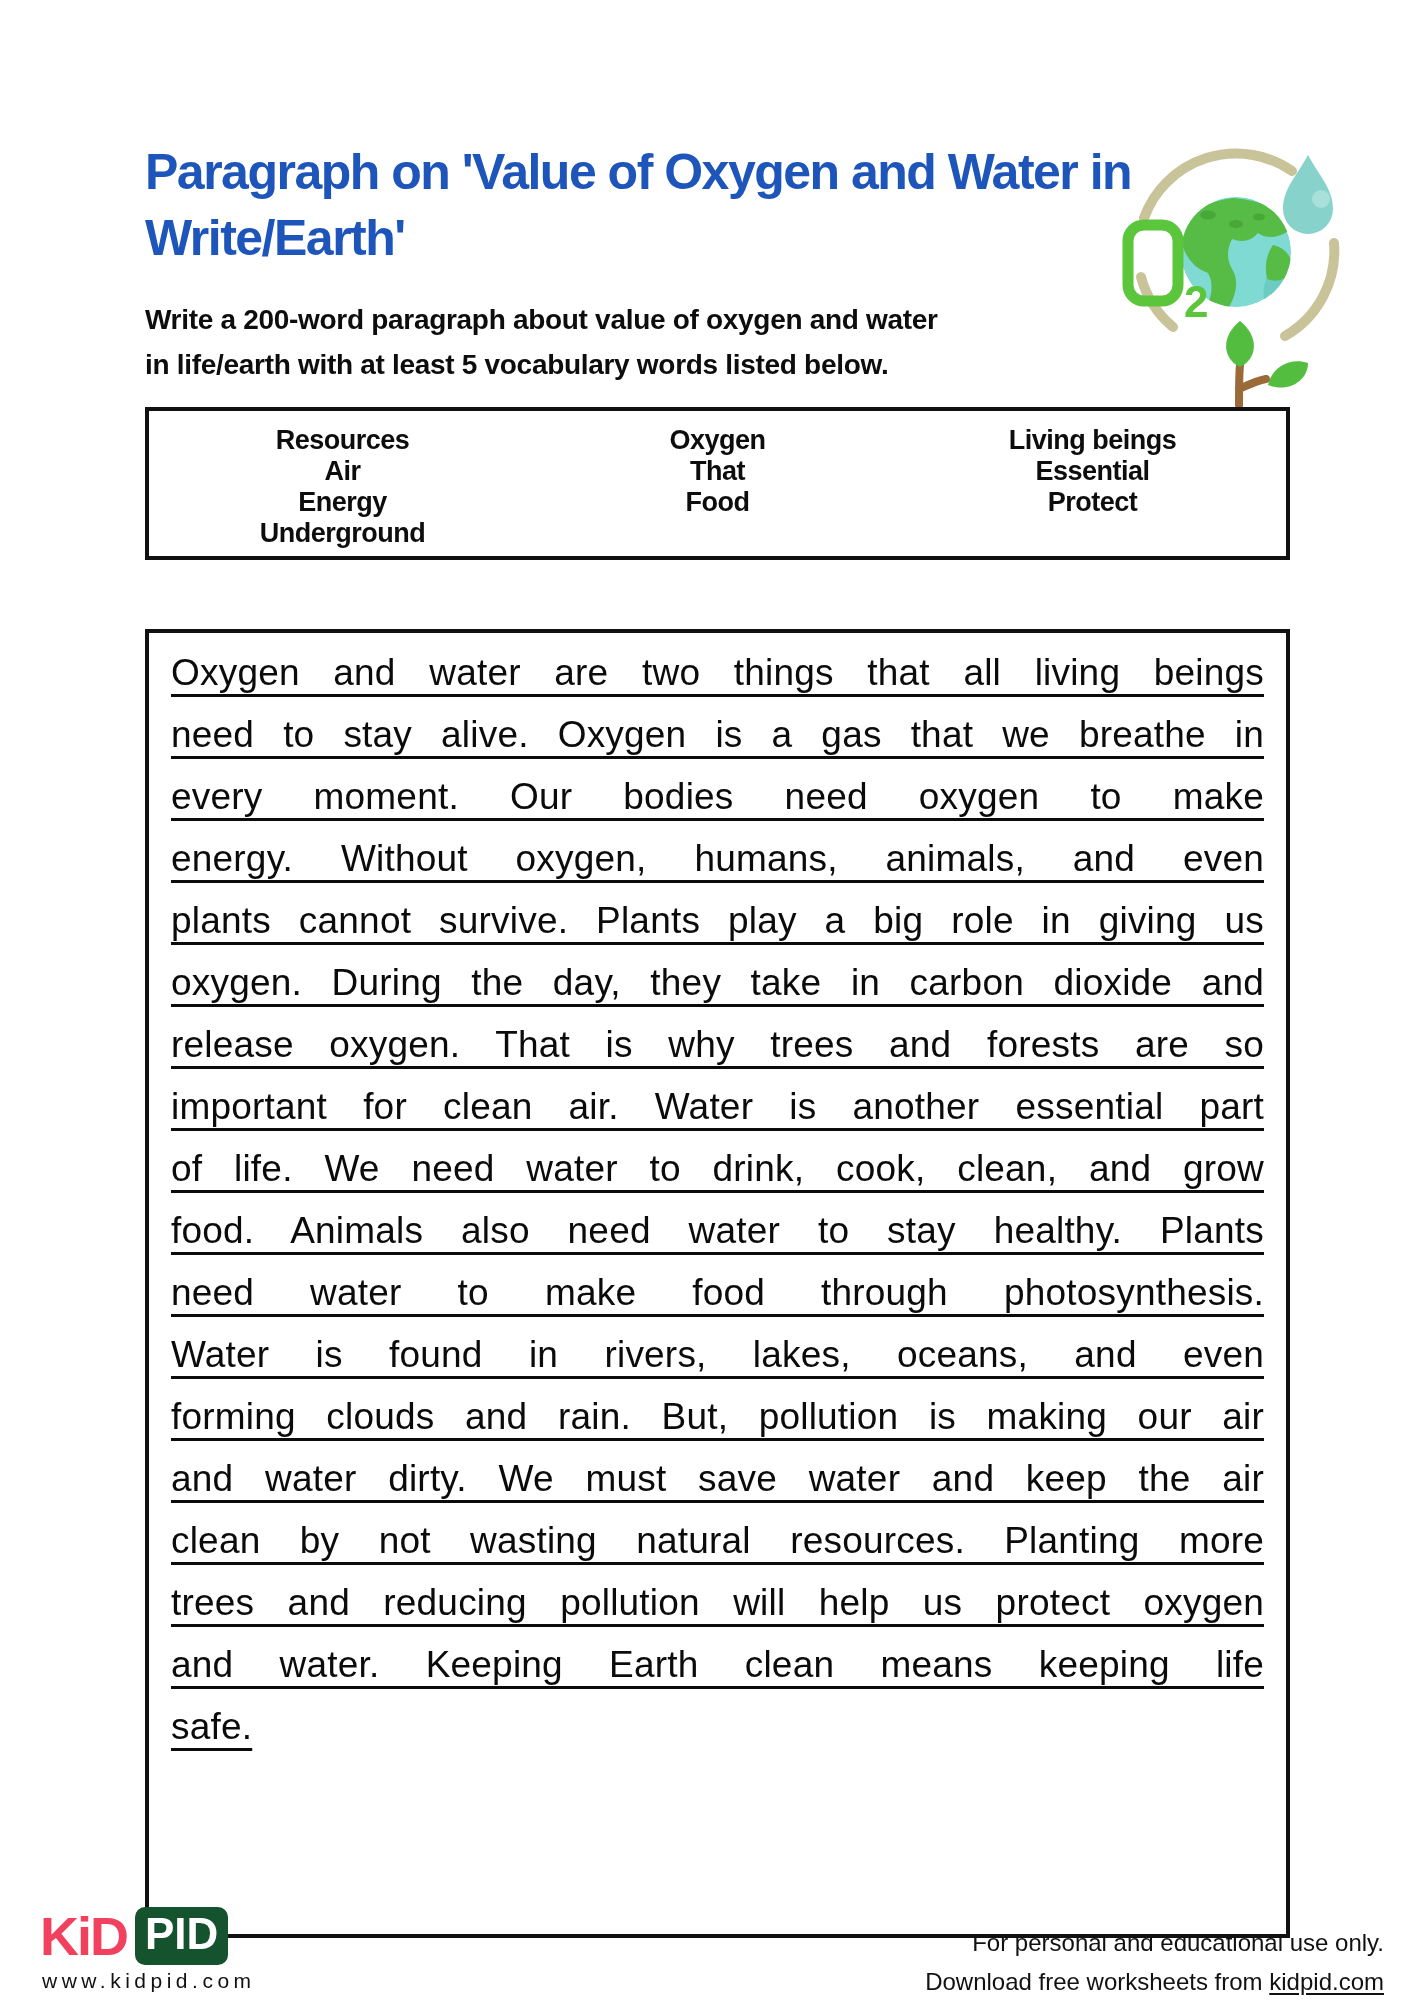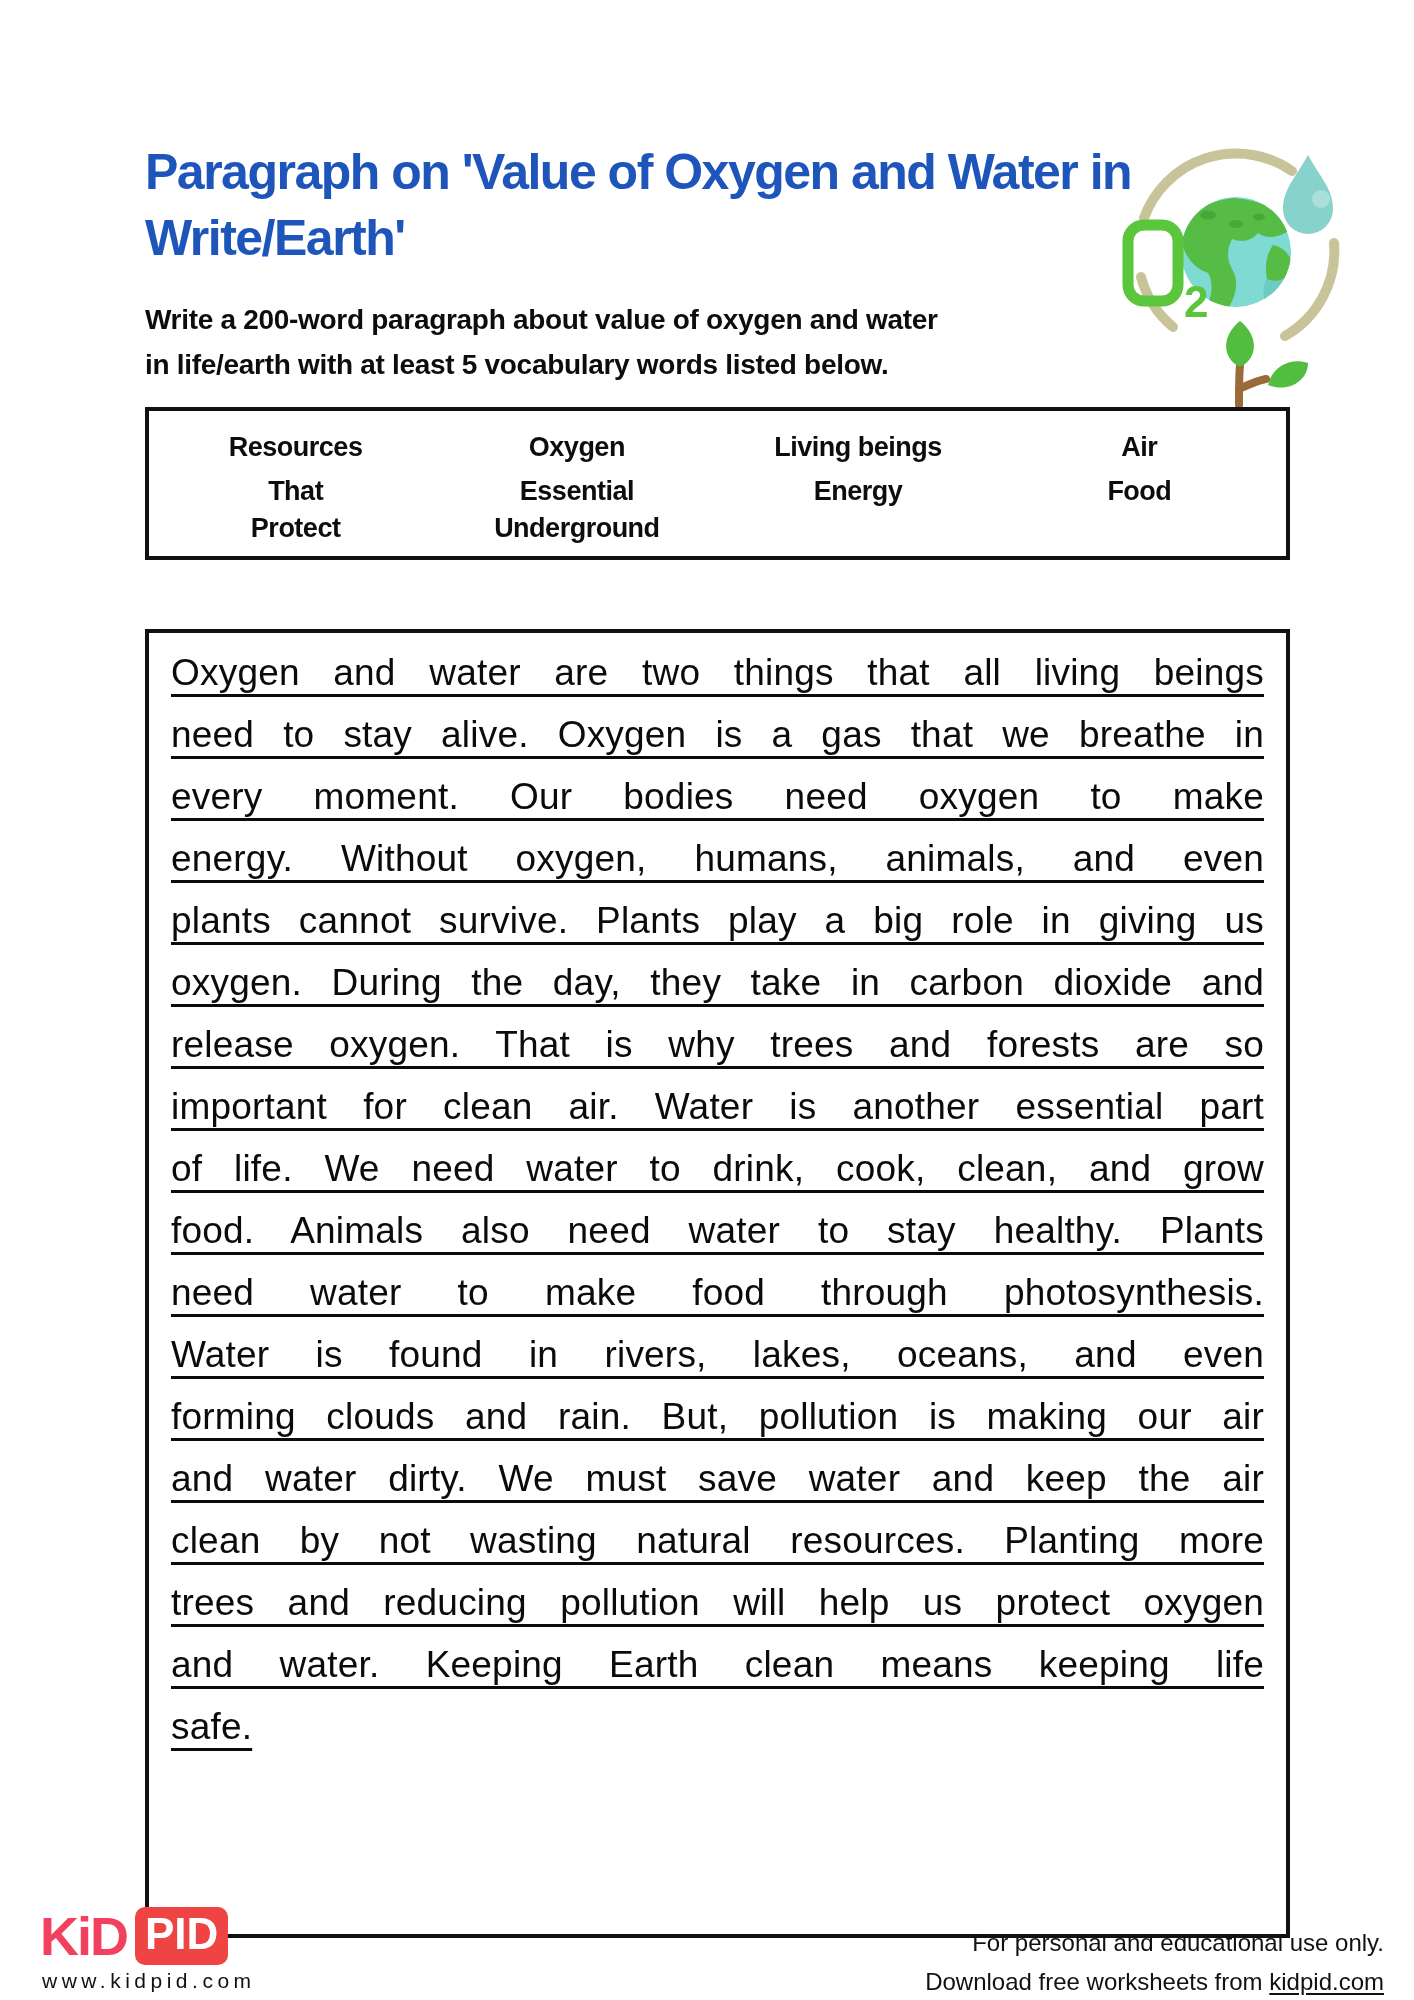--- a/index.html
+++ b/index.html
@@ -22,21 +22,21 @@
     color:#0d0d0d; white-space:nowrap;
   }
 
   
   .illo { position:absolute; left:1118px; top:110px; width:240px; height:290px; }
 
   
   .vocab-box {
     position:absolute; left:145px; top:390px; width:1145px; height:153px;
     border:4px solid #111111; background:#ffffff;
-    display:grid; grid-template-columns:repeat(4,1fr); grid-template-rows:1fr 1fr;
+    display:grid; grid-template-columns:repeat(3,1fr); grid-template-rows:1fr 1fr;
     align-items:center; justify-items:center; padding:14px 6px 12px 6px;
   }
   .vocab-word {
     font-weight:bold; font-size:27px; letter-spacing:-0.5px; color:#0d0d0d;
     white-space:nowrap;
   }
 
   
   .para-box {
     position:absolute; left:145px; top:612px; width:1145px; height:1309px;
@@ -53,21 +53,21 @@
     text-underline-offset:9px; text-decoration-skip-ink:none;
   }
   .pline.lastline { text-align-last:left; }
 
   
   .logo { position:absolute; left:40px; top:1888px; display:flex; align-items:center; }
   .logo-kid {
     font-weight:bold; font-size:54px; letter-spacing:-2px; color:#f2415f;
   }
   .logo-pid-box {
-    margin-left:8px; background:#ef4444; border-radius:10px;
+    margin-left:8px; background:#14532d; border-radius:10px;
     padding:2px 10px 6px 10px; display:inline-block;
   }
   .logo-pid { font-weight:bold; font-size:44px; letter-spacing:0px; color:#ffffff; }
   .site-url {
     position:absolute; left:42px; top:1952px;
     font-size:21px; letter-spacing:4.5px; color:#111111;
   }
   .footer-note {
     position:absolute; right:30px; top:1906px; text-align:right;
     font-size:24px; line-height:39px; font-weight:300; color:#111111;

